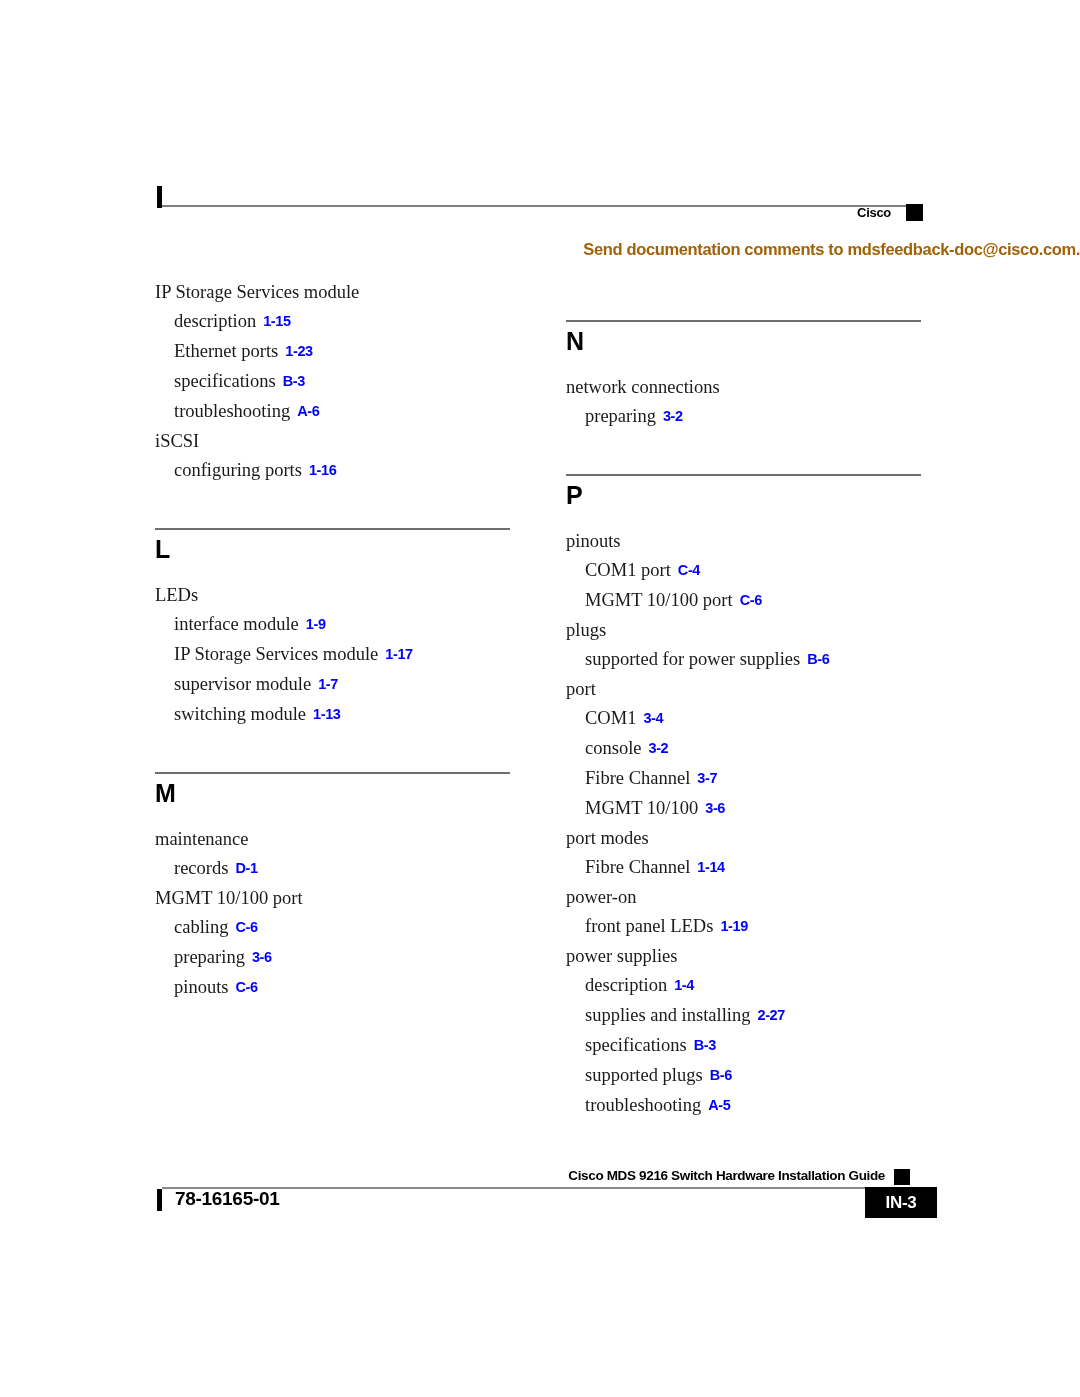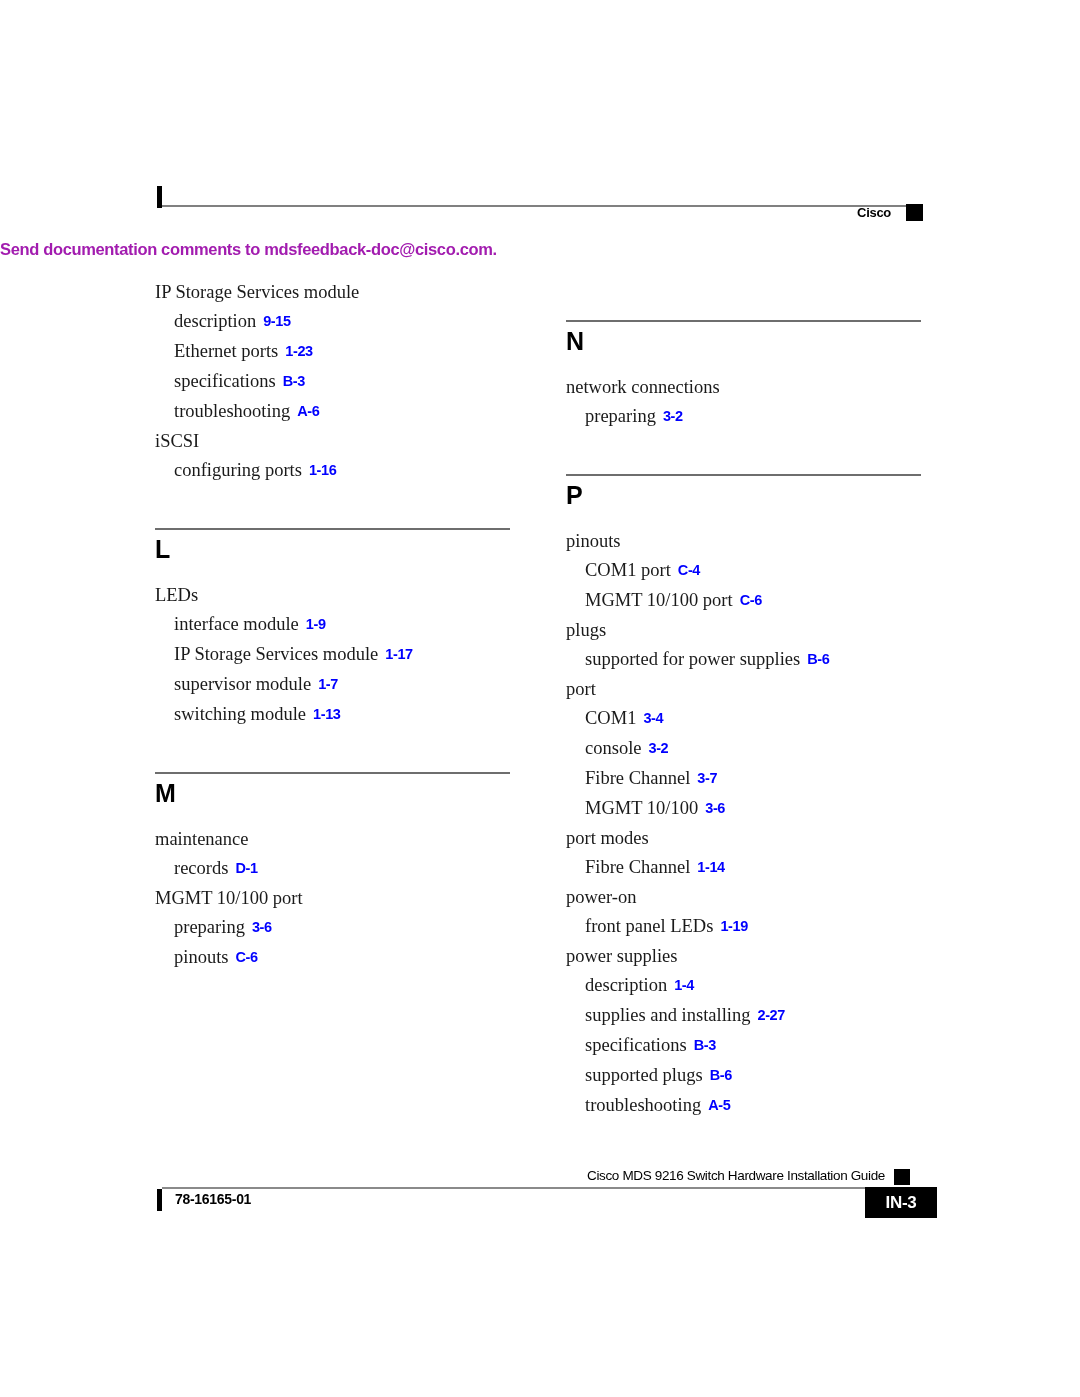--- a/index.html
+++ b/index.html
@@ -67,26 +67,26 @@
     height: 17px;
     background: #000000;
   }
 
   
   .feedback {
     position: absolute;
     left: 0;
     top: 240px;
     width: 1080px;
-    text-align: left;
+    text-align: right;
     font-family: "Liberation Sans", "DejaVu Sans", sans-serif;
     font-weight: bold;
     font-size: 16.5px;
     letter-spacing: -0.35px;
-    color: #a21caf;
+    color: #a16207;
   }
 
   
   .col {
     position: absolute;
     top: 278px;
     width: 360px;
   }
   .col-left  { left: 155px; }
   .col-right { left: 566px; }
@@ -140,21 +140,21 @@
     left: 157px;
     top: 1167px;
     width: 766px;
     height: 60px;
   }
   .footer-guide {
     position: absolute;
     right: 38px;
     top: 0px;
     font-family: "Liberation Sans", "DejaVu Sans", sans-serif;
-    font-weight: normal;
+    font-weight: bold;
     font-size: 13.5px;
     letter-spacing: -0.35px;
     color: #000000;
     line-height: 17px;
   }
   .footer-square {
     position: absolute;
     right: 13px;
     top: 2px;
     width: 16px;
@@ -176,21 +176,21 @@
     width: 5px;
     height: 22px;
     background: #000000;
   }
   .footer-docnum {
     position: absolute;
     left: 18px;
     top: 23px;
     font-family: "Liberation Sans", "DejaVu Sans", sans-serif;
     font-weight: bold;
-    font-size: 14px;
+    font-size: 19px;
     letter-spacing: -0.3px;
     color: #000000;
     line-height: 18px;
     text-align: right;
   }
   .page-badge {
     position: absolute;
     right: -14px;
     top: 20px;
     min-width: 72px;
@@ -219,21 +219,21 @@
     <div class="header-rule"></div>
     <div class="header-label">Cisco</div>
     <div class="header-square"></div>
   </div>
 
   <div class="feedback">Send documentation comments to mdsfeedback-doc@cisco.com.</div>
 
   <div class="col col-left" id="col-left">
       <div class="section">
         <div class="entry lvl0"><span>IP Storage Services module</span></div>
-        <div class="entry lvl1"><span>description</span><span class="pgnum">9-15</span></div>
+        <div class="entry lvl1"><span>description</span><span class="pgnum">1-15</span></div>
         <div class="entry lvl1"><span>Ethernet ports</span><span class="pgnum">1-23</span></div>
         <div class="entry lvl1"><span>specifications</span><span class="pgnum">B-3</span></div>
         <div class="entry lvl1"><span>troubleshooting</span><span class="pgnum">A-6</span></div>
         <div class="entry lvl0"><span>iSCSI</span></div>
         <div class="entry lvl1"><span>configuring ports</span><span class="pgnum">1-16</span></div>
       </div>
       <div class="section gap-top">
         <div class="sec-rule"></div>
         <div class="sec-letter">L</div>
         <div class="entry lvl0"><span>LEDs</span></div>
@@ -241,20 +241,21 @@
         <div class="entry lvl1"><span>IP Storage Services module</span><span class="pgnum">1-17</span></div>
         <div class="entry lvl1"><span>supervisor module</span><span class="pgnum">1-7</span></div>
         <div class="entry lvl1"><span>switching module</span><span class="pgnum">1-13</span></div>
       </div>
       <div class="section gap-top">
         <div class="sec-rule"></div>
         <div class="sec-letter">M</div>
         <div class="entry lvl0"><span>maintenance</span></div>
         <div class="entry lvl1"><span>records</span><span class="pgnum">D-1</span></div>
         <div class="entry lvl0"><span>MGMT 10/100 port</span></div>
+        <div class="entry lvl1"><span>cabling</span><span class="pgnum">C-6</span></div>
         <div class="entry lvl1"><span>preparing</span><span class="pgnum">3-6</span></div>
         <div class="entry lvl1"><span>pinouts</span><span class="pgnum">C-6</span></div>
       </div>
     </div>
 
   <div class="col col-right" id="col-right">
       <div class="section gap-top">
         <div class="sec-rule"></div>
         <div class="sec-letter">N</div>
         <div class="entry lvl0"><span>network connections</span></div>

